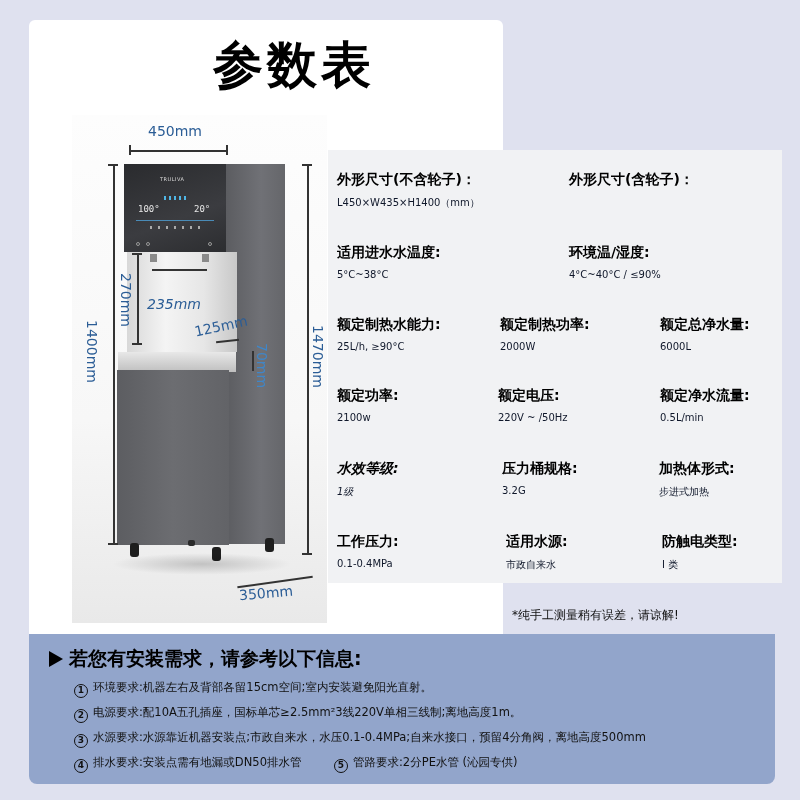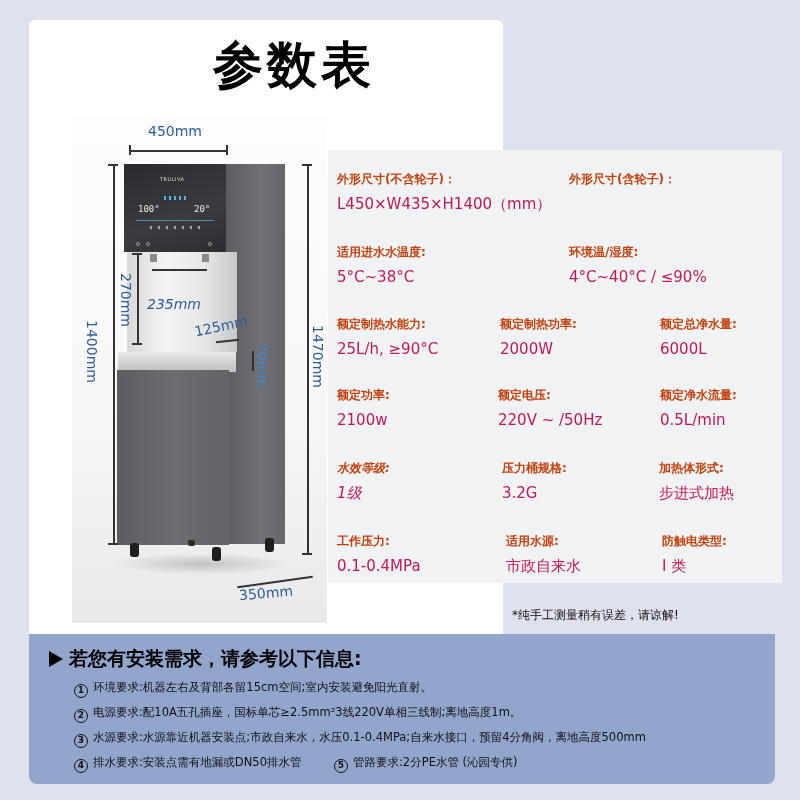--- a/index.html
+++ b/index.html
@@ -6,22 +6,22 @@
   html, body { width: 800px; height: 800px; overflow: hidden; }
   body { background: #dfe1ef; font-family: "DejaVu Sans", "Liberation Sans", sans-serif; position: relative; }
   .white-panel { position: absolute; left: 29px; top: 20px; width: 474px; height: 615px; background: #ffffff; border-radius: 6px 6px 0 0; }
   .title { position: absolute; left: 29px; top: 32px; width: 512px; text-align: center; font-size: 50px; font-weight: bold; color: #000; letter-spacing: 4px; font-family: "DejaVu Sans", sans-serif; margin-left: 9px; }
 
   .img-area { position: absolute; left: 72px; top: 115px; width: 255px; height: 508px; background: linear-gradient(180deg, #fdfdfd 0%, #f7f7f7 60%, #e9e9e9 100%); }
 
   .specs-panel { position: absolute; left: 328px; top: 150px; width: 454px; height: 433px; background: #f1f2f4; }
 
   .spec { position: absolute; }
-  .spec .lbl { font-size: 12px; font-weight: bold; color: #c2410c; white-space: nowrap; }
-  .spec .val { font-size: 15px; color: #be185d; margin-top: 7px; white-space: nowrap; }
+  .spec .lbl { font-size: 14px; font-weight: bold; color: #000000; white-space: nowrap; }
+  .spec .val { font-size: 10px; color: #0f172a; margin-top: 7px; white-space: nowrap; }
 
   .note { position: absolute; left: 512px; top: 607px; font-size: 12px; color: #111; white-space: nowrap; }
 
   .install { position: absolute; left: 29px; top: 634px; width: 746px; height: 150px; background: #92a5cb; border-radius: 0 0 8px 8px; }
   .install .head { position: absolute; left: 20px; top: 12px; font-size: 19px; font-weight: bold; color: #000; white-space: nowrap; }
   .install .head .tri { display: inline-block; width: 0; height: 0; border-top: 8px solid transparent; border-bottom: 8px solid transparent; border-left: 14px solid #000; margin-right: 6px; vertical-align: -2px; }
   .install .item { position: absolute; font-size: 11.5px; color: #111; white-space: nowrap; }
   .install .num { display: inline-block; width: 14px; height: 14px; border: 1.5px solid #111; border-radius: 50%; text-align: center; font-size: 9px; line-height: 11px; font-weight: bold; margin-right: 5px; vertical-align: -2px; }
 
   

